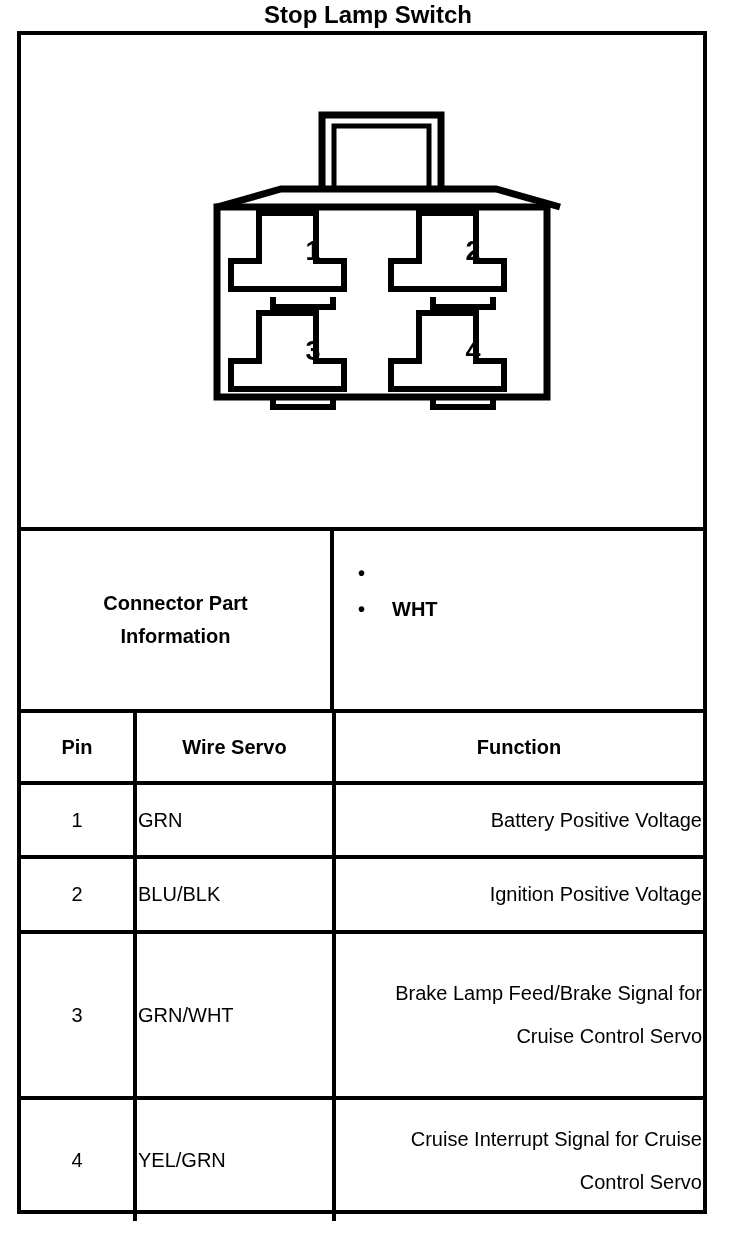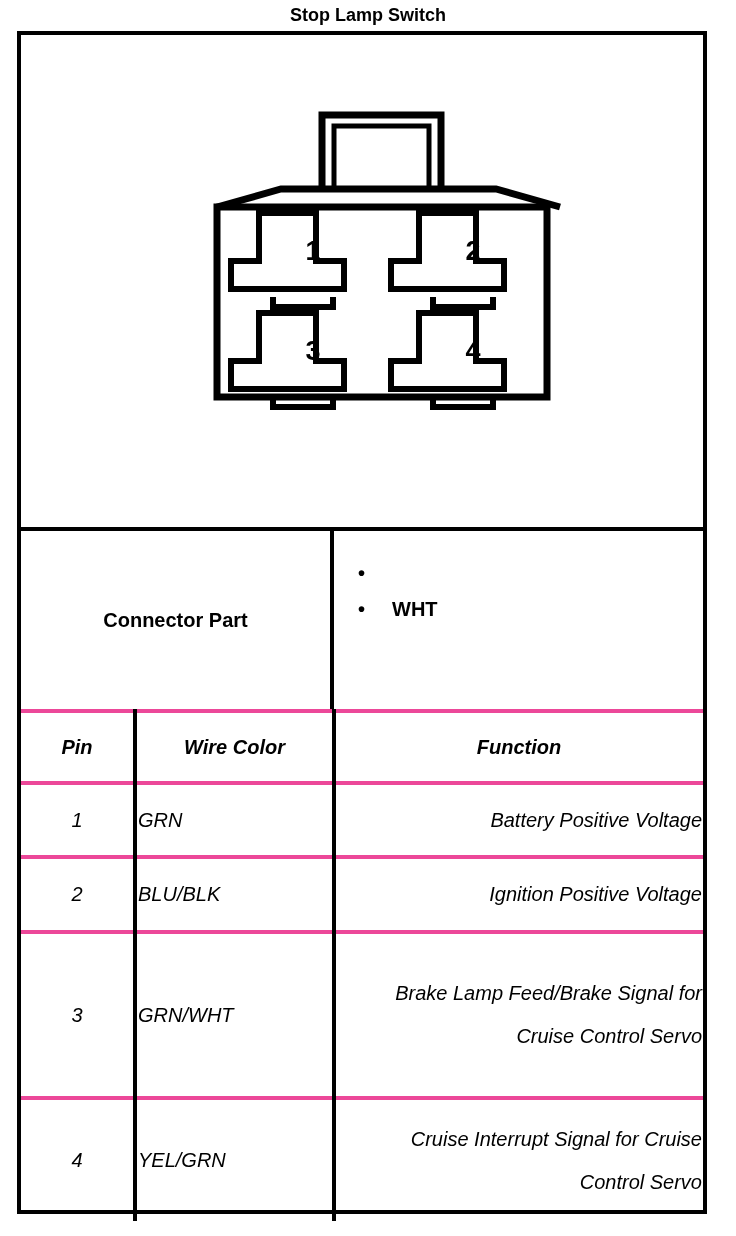--- a/index.html
+++ b/index.html
@@ -16,21 +16,21 @@
     overflow: hidden;
   }
 
   
   .page-title {
     position: absolute;
     left: 0;
     top: 2px;
     width: 736px;
     text-align: center;
-    font-size: 18px;
+    font-size: 24px;
     font-weight: bold;
     letter-spacing: 0px;
     line-height: 26px;
   }
 
   
   .frame {
     position: absolute;
     left: 17px;
     top: 31px;
@@ -111,25 +111,24 @@
   .pin-table {
     position: absolute;
     left: 0;
     top: 674px;
     width: 682px;
     border-collapse: collapse;
     table-layout: fixed;
   }
   .pin-table th,
   .pin-table td {
-    border-top: 4px solid #ec4899;
+    border-top: 4px solid #000000;
     border-right: 4px solid #000;
     box-sizing: border-box;
     vertical-align: middle;
-    font-style: italic;
   }
   .pin-table th:last-child,
   .pin-table td:last-child {
     border-right: none;
   }
   .pin-table th {
     font-size: 20px;
     font-weight: bold;
     text-align: center;
     height: 72px;
@@ -186,38 +185,39 @@
         <path d="M 412,362 L 412,372 L 472,372 L 472,362" fill="none" stroke="#000" stroke-width="6"></path>
         <text class="pin-num" x="452" y="325">4</text>
       </g>
     </svg>
   </div>
 
   <div class="part-info">
     <div class="part-info-label">
       <div>
         <div>Connector Part</div>
+        <div>Information</div>
       </div>
     </div>
     <div class="part-info-values">
       <div class="bullet-row">
         <span class="bullet-dot">•</span>
       </div>
       <div class="bullet-row">
         <span class="bullet-dot">•</span>
         <span>WHT</span>
       </div>
     </div>
   </div>
 
   <table class="pin-table">
     <thead>
       <tr>
         <th class="col-pin">Pin</th>
-        <th class="col-color">Wire Color</th>
+        <th class="col-color">Wire Servo</th>
         <th class="col-func" style="text-align:center;padding-left:0;">Function</th>
       </tr>
     </thead>
     <tbody>
       <tr class="r-h1">
         <td class="col-pin">1</td>
         <td class="col-color">GRN</td>
         <td class="col-func">Battery Positive Voltage</td>
       </tr>
       <tr class="r-h2">

